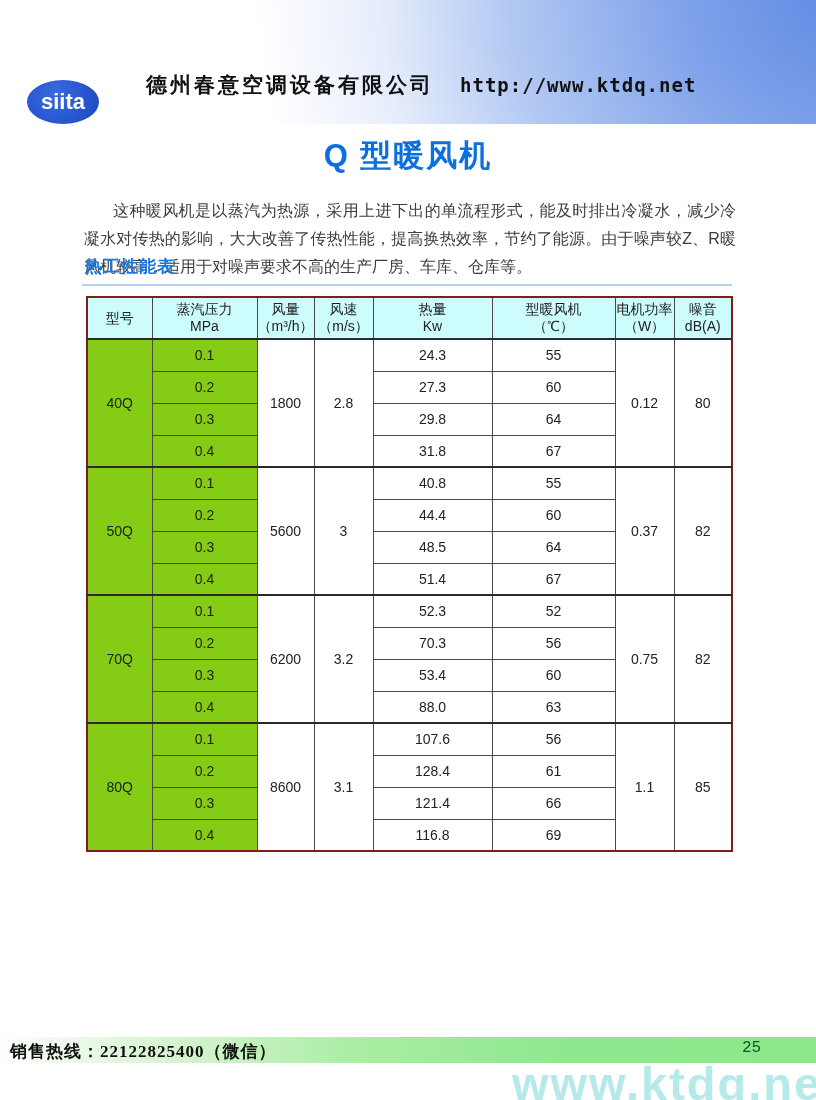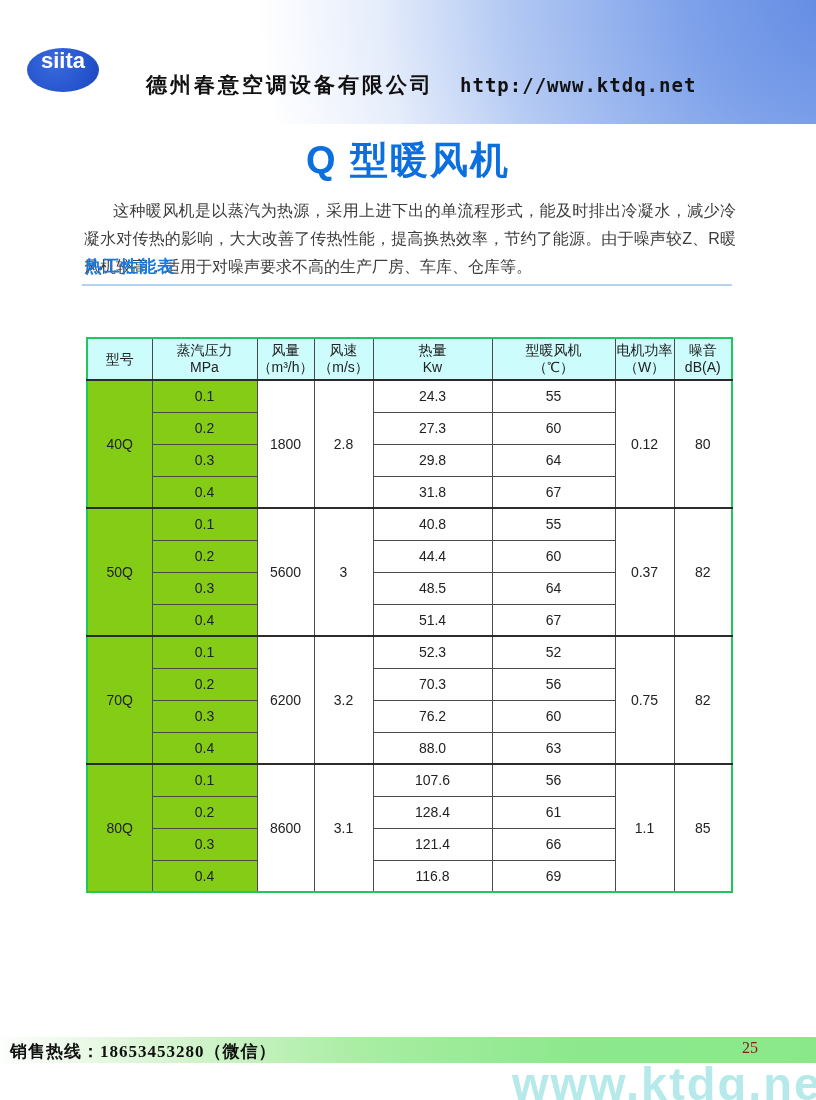--- a/index.html
+++ b/index.html
@@ -12,24 +12,24 @@
     color:#222;
   }
 
   
   .header-band {
     position:absolute; top:0; left:0; width:816px; height:124px;
     background: radial-gradient(circle 760px at 104% -14%,
       #5e88e2 0%, #7fa2ea 22%, #b3c9f3 45%, #e6edfb 62%, #ffffff 78%);
   }
   .logo {
-    position:absolute; left:27px; top:48px; width:72px; height:44px;
+    position:absolute; left:27px; top:80px; width:72px; height:44px;
     border-radius:50%;
     background: radial-gradient(circle at 38% 32%, #3a6ade 0%, #2453cc 65%, #1c45b2 100%);
-    display:flex; align-items:flex-start; justify-content:center;
+    display:flex; align-items:center; justify-content:center;
   }
   .logo span {
     color:#ffffff; font-weight:bold; font-size:22px; letter-spacing:0px;
     font-family:"Liberation Sans", sans-serif;
   }
   .header-line {
     position:absolute; left:146px; top:71px;
     display:flex; align-items:baseline; gap:26px; white-space:nowrap;
   }
   .company {
@@ -37,21 +37,21 @@
     font-family:"Liberation Serif", serif;
   }
   .website {
     font-size:19px; font-weight:bold; color:#111; letter-spacing:1px;
     font-family:"DejaVu Sans Mono", monospace;
   }
 
   
   .page-title {
     position:absolute; top:135px; left:0; width:816px;
-    text-align:center; font-size:38px; font-weight:bold;
+    text-align:center; font-size:31px; font-weight:bold;
     color:#0b6fe0; letter-spacing:2px;
   }
   .intro {
     position:absolute; top:197px; left:84px; width:652px;
     font-size:16px; line-height:28px; color:#3d3d3d;
     text-indent:29px; text-align:justify;
   }
   .section-title {
     position:absolute; top:255px; left:85px;
     font-size:17px; font-weight:bold; color:#1878e0; letter-spacing:1px;
@@ -59,22 +59,21 @@
   .section-underline {
     position:absolute; top:284px; left:82px; width:650px; height:2px;
     background:#b6d2ec;
   }
 
   
   .perf-table {
     position:absolute; top:296px; left:86px;
     border-collapse:collapse; table-layout:fixed;
     font-size:14px; color:#222; text-align:center;
-    border:2px solid #22c55e;
-    margin-top:41px;
+    border:2px solid #7f1d1d;
   }
   .perf-table th, .perf-table td {
     border:1px solid #4a4a4a;
     vertical-align:middle; text-align:center;
     font-weight:normal;
   }
   .perf-table th {
     height:42px; background:#ccfcfc; line-height:17px; font-size:14px;
   }
   .perf-table td { height:32px; background:#ffffff; }
@@ -87,22 +86,22 @@
     position:absolute; top:1037px; left:0; width:816px; height:26px;
     background:linear-gradient(90deg, #fdfefd 0%, #dcf5d6 18%, #a8eda2 45%, #8de88d 70%, #8ae88a 100%);
   }
   .hotline {
     position:absolute; left:10px; top:1040px;
     font-size:17px; font-weight:bold; color:#111; letter-spacing:1px;
     font-family:"Liberation Serif", serif;
   }
   .page-number {
     position:absolute; left:742px; top:1039px;
-    font-size:16px; color:#7f1d1d;
-    font-family:Liberation Serif, serif;
+    font-size:16px; color:#14532d;
+    font-family:Liberation Mono, monospace;
   }
   .watermark {
     position:absolute; left:512px; top:1056px;
     font-size:47px; font-weight:bold; color:#b6e9e9; letter-spacing:2px;
     white-space:nowrap;
   }
 </style>
 </head>
 <body>
 
@@ -228,21 +227,21 @@
         <td rowspan="4">0.75</td>
         <td rowspan="4">82</td>
       </tr>
       <tr>
         <td class="cyan">0.2</td>
         <td class="soft">70.3</td>
         <td class="soft">56</td>
       </tr>
       <tr>
         <td class="cyan">0.3</td>
-        <td class="soft">76.2</td>
+        <td class="soft">53.4</td>
         <td class="soft">60</td>
       </tr>
       <tr>
         <td class="cyan">0.4</td>
         <td class="soft">88.0</td>
         <td class="soft">63</td>
       </tr>
       <tr class="block-start">
         <td rowspan="4" class="cyan">80Q</td>
         <td class="cyan">0.1</td>
@@ -265,15 +264,15 @@
       </tr>
       <tr>
         <td class="cyan">0.4</td>
         <td class="soft">116.8</td>
         <td class="soft">69</td>
       </tr>
     </tbody>
 </table>
 
 <div class="footer-bar"></div>
-<div class="hotline">销售热线：18653453280（微信）</div>
+<div class="hotline">销售热线：22122825400（微信）</div>
 <div class="page-number">25</div>
 <div class="watermark">www.ktdq.net</div>
 
 </body></html>

